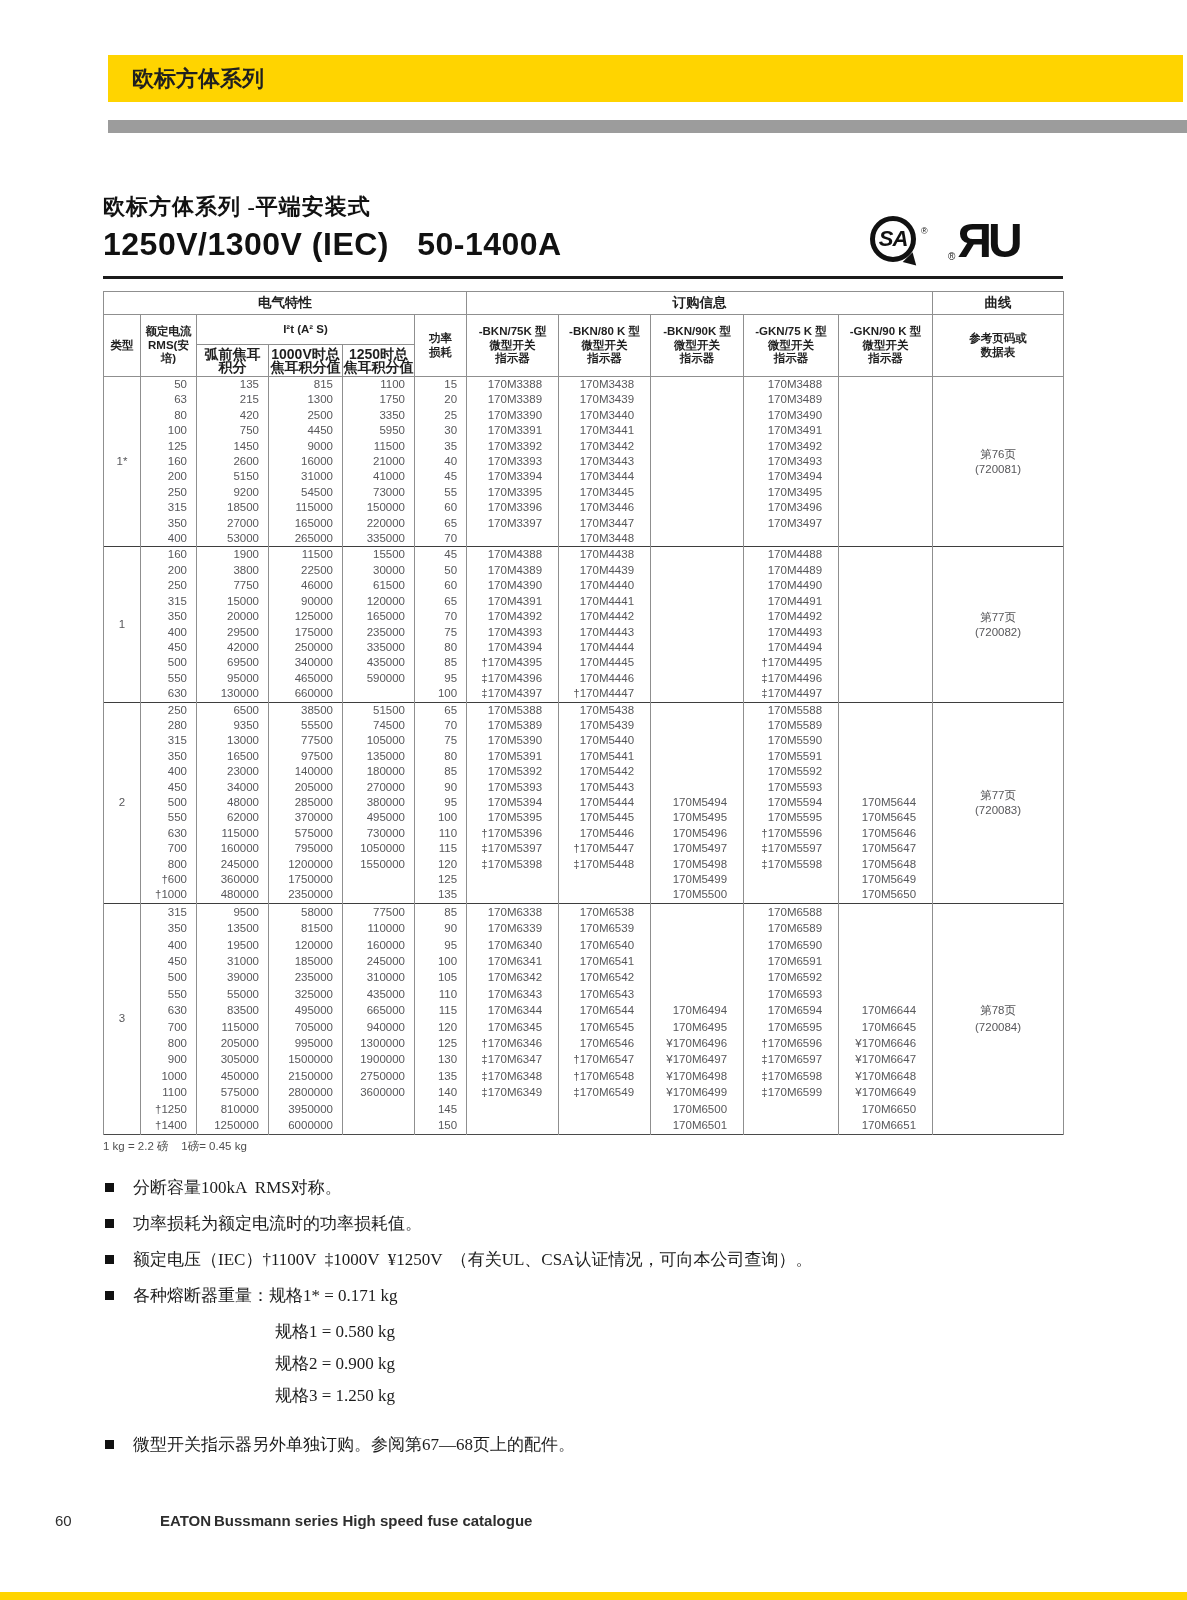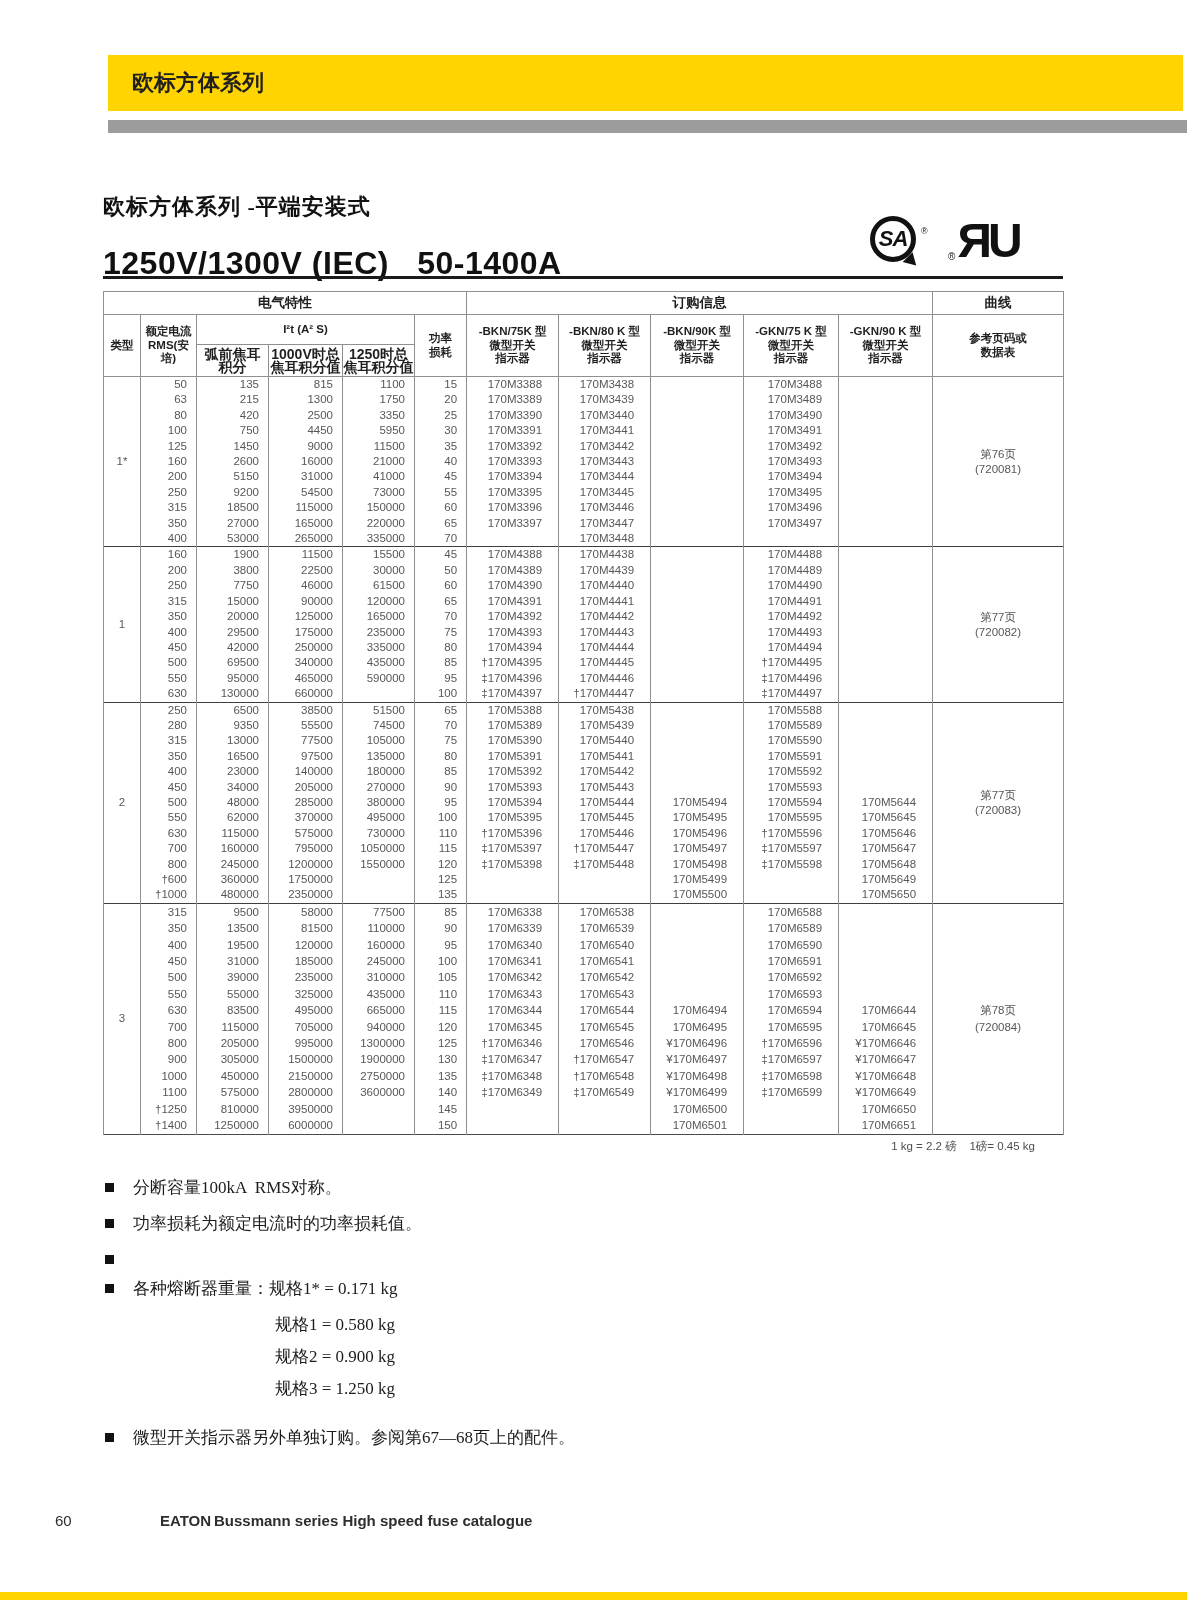--- a/index.html
+++ b/index.html
@@ -3,38 +3,38 @@
 <meta charset="utf-8">
 <style>
   * { box-sizing: border-box; margin: 0; padding: 0; }
   html, body { background: #ffffff; }
   body {
     width: 1187px; height: 1600px; position: relative;
     font-family: "Liberation Sans", sans-serif; color: #222;
   }
   
   .top-banner {
-    position: absolute; left: 108px; right: 4px; top: 55px; height: 56px;
+    position: absolute; left: 108px; right: 4px; top: 55px; height: 47px;
     background: #ffd400; display: flex; align-items: center; text-align: right;
   }
   .top-banner .banner-label {
     padding-left: 24px; font-size: 22px; font-weight: 700; color: #1f1f1f;
   }
   .gray-bar {
     position: absolute; left: 108px; right: 0; top: 120px; height: 13px;
     background: #9c9c9c;
   }
   
   .title-block { position: absolute; left: 103px; top: 192px; }
   .title-cn {
     font-family: "Liberation Serif", serif; font-weight: 700;
     font-size: 22px; color: #111; letter-spacing: 1px;
   }
   .title-main {
-    margin-top: 23px; font-size: 32px; font-weight: 700; color: #111;
+    margin-top: 4px; font-size: 32px; font-weight: 700; color: #111;
     letter-spacing: 0.5px; white-space: pre;
   }
   
   .logos { position: absolute; left: 868px; top: 214px; display: flex; align-items: center; }
   .csa-logo { position: relative; width: 62px; height: 54px; }
   .csa-circle {
     position: absolute; left: 2px; top: 2px; width: 46px; height: 46px;
     border: 5px solid #111; border-radius: 50%;
     display: flex; align-items: center; justify-content: center;
   }
@@ -75,21 +75,21 @@
   }
   .fuse-table tbody tr.group-start td { border-top: 1px solid #3e3e3e; }
   .fuse-table tbody tr.g3 td { line-height: 16.4px; height: 16.4px; }
   .fuse-table td.num  { text-align: right; padding-right: 9px; }
   .fuse-table td.part { text-align: right; padding-right: 16px; }
   .fuse-table td.type-cell { text-align: center; color: #57575a; }
   .fuse-table td.curve-cell { text-align: center; white-space: pre-line; line-height: 15px; color: #57575a; }
 
   .weight-note {
     position: absolute; left: 103px; top: 1139px; width: 932px;
-    text-align: right; font-size: 11.5px; color: #4f4f4f; white-space: pre;
+    font-size: 11.5px; color: #4f4f4f; white-space: pre;
   }
 
   
   .notes {
     position: absolute; left: 103px; top: 1176px; width: 980px;
     font-family: "Liberation Serif", serif; font-size: 17px; color: #1c1c1c;
   }
   .note { display: flex; margin-bottom: 13px; }
   .bullet-square {
     flex: 0 0 9px; width: 9px; height: 9px; background: #111;
@@ -787,20 +787,21 @@
   <div class="note">
     <span class="bullet-square"></span>
     <span class="note-text">分断容量100kA  RMS对称。</span>
   </div>
   <div class="note">
     <span class="bullet-square"></span>
     <span class="note-text">功率损耗为额定电流时的功率损耗值。</span>
   </div>
   <div class="note">
     <span class="bullet-square"></span>
+    <span class="note-text">额定电压（IEC）†1100V  ‡1000V  ¥1250V  （有关UL、CSA认证情况，可向本公司查询）。</span>
   </div>
   <div class="note">
     <span class="bullet-square"></span>
     <span class="note-text">各种熔断器重量：规格1* = 0.171 kg</span>
   </div>
   <div class="note-sub">规格1 = 0.580 kg</div>
   <div class="note-sub">规格2 = 0.900 kg</div>
   <div class="note-sub">规格3 = 1.250 kg</div>
   <div class="note" style="margin-top:26px">
     <span class="bullet-square"></span>

